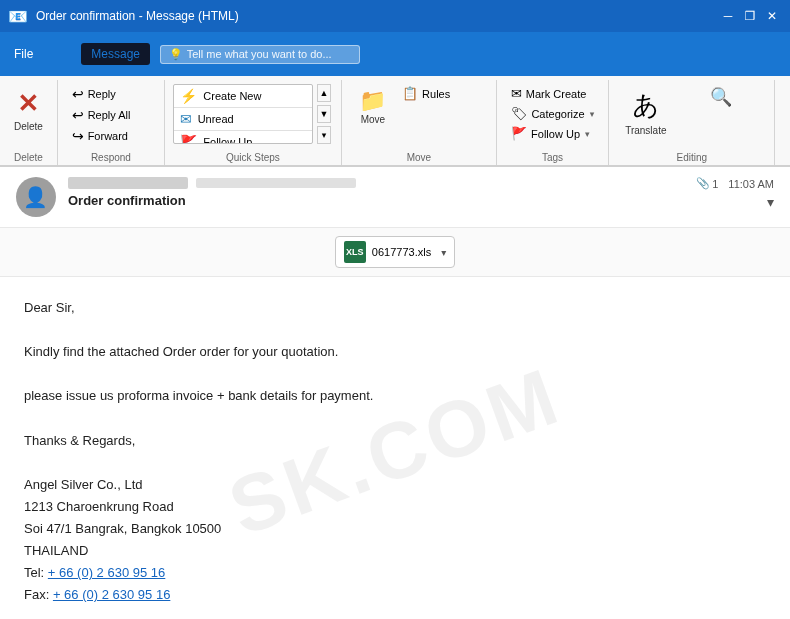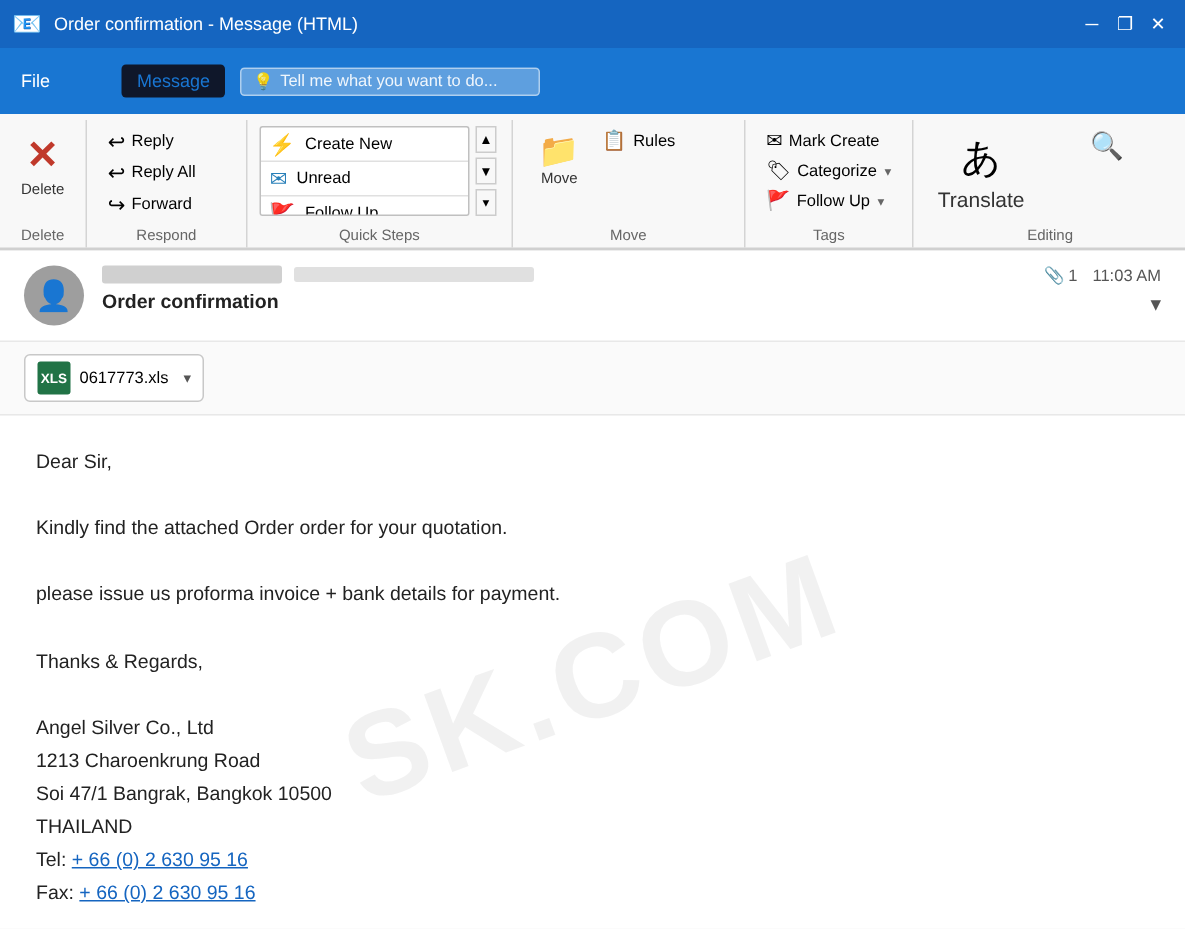--- a/index.html
+++ b/index.html
@@ -145,21 +145,21 @@
       flex-direction: column;
       align-items: center;
       padding: 4px 8px;
       cursor: pointer;
       border-radius: 3px;
       background: transparent;
       border: none;
       font-family: 'Segoe UI', Arial, sans-serif;
     }
     .ribbon-btn-big-icon { font-size: 28px; margin-bottom: 2px; }
-    .ribbon-btn-big-label { font-size: 14px; color: #333; }
+    .ribbon-btn-big-label { font-size: 10px; color: #333; }
 
     
     .message-container {
       background: white;
       margin: 0;
       height: calc(619px - 32px - 30px - 90px);
       overflow-y: auto;
       border-top: 1px solid #d0d0d0;
     }
 
@@ -219,20 +219,21 @@
     .email-attachment-indicator { font-size: 11px; color: #555; display: flex; align-items: center; gap: 2px; }
     .expand-btn { font-size: 14px; color: #555; cursor: pointer; }
 
     
     .attachment-bar {
       padding: 8px 16px;
       display: flex;
       gap: 8px;
       border-bottom: 1px solid #e8e8e8;
       background: #fafafa;
+      justify-content: center;
     }
     .attachment-item {
       display: flex;
       align-items: center;
       gap: 6px;
       border: 1px solid #c8c8c8;
       border-radius: 4px;
       padding: 4px 8px;
       background: white;
       cursor: pointer;

